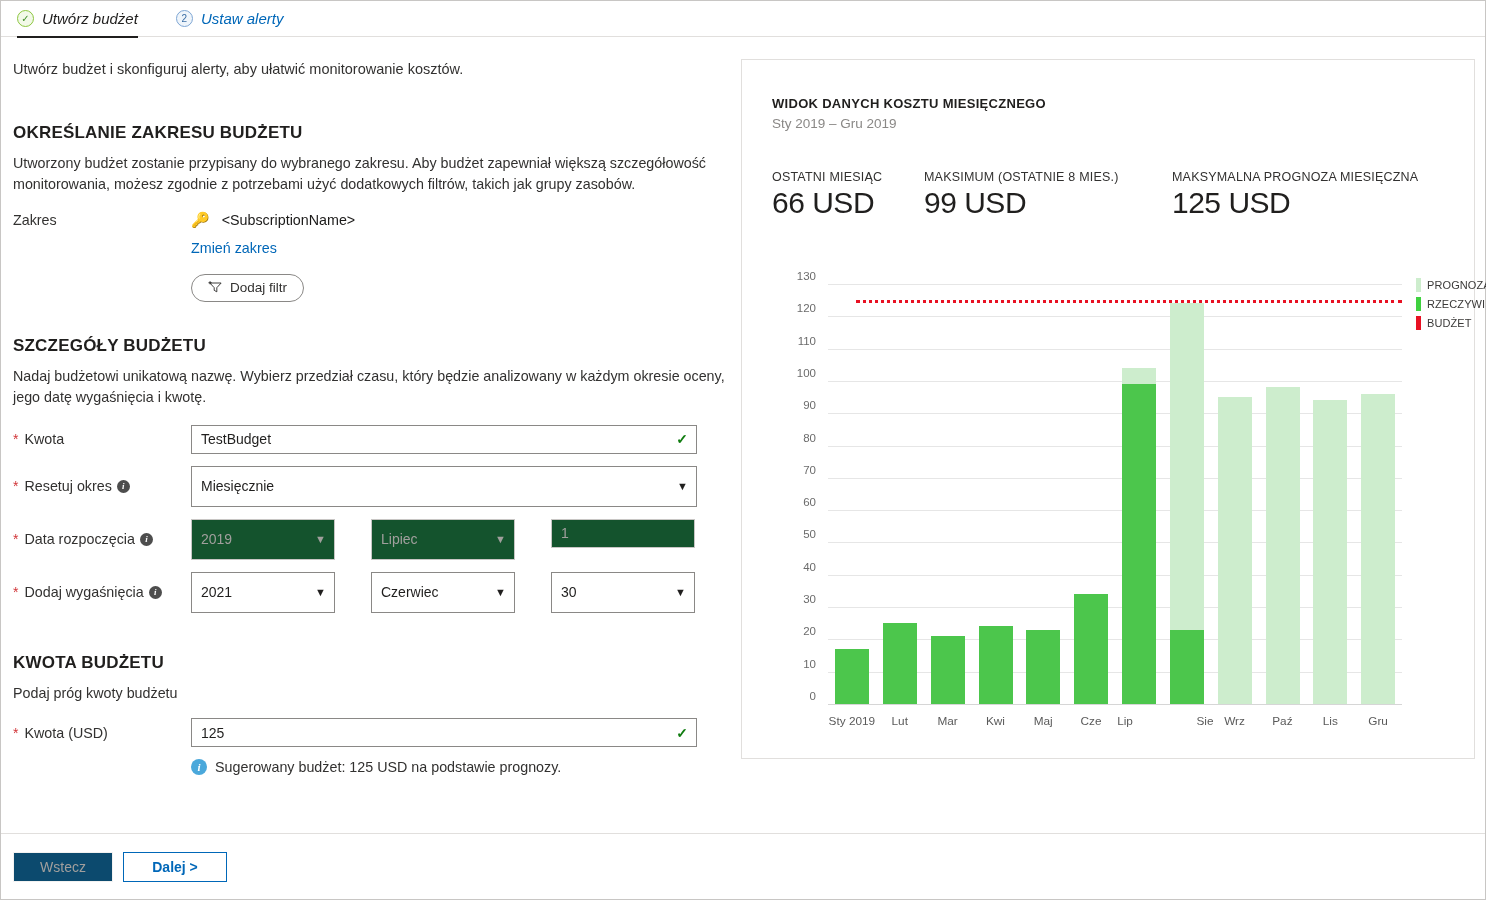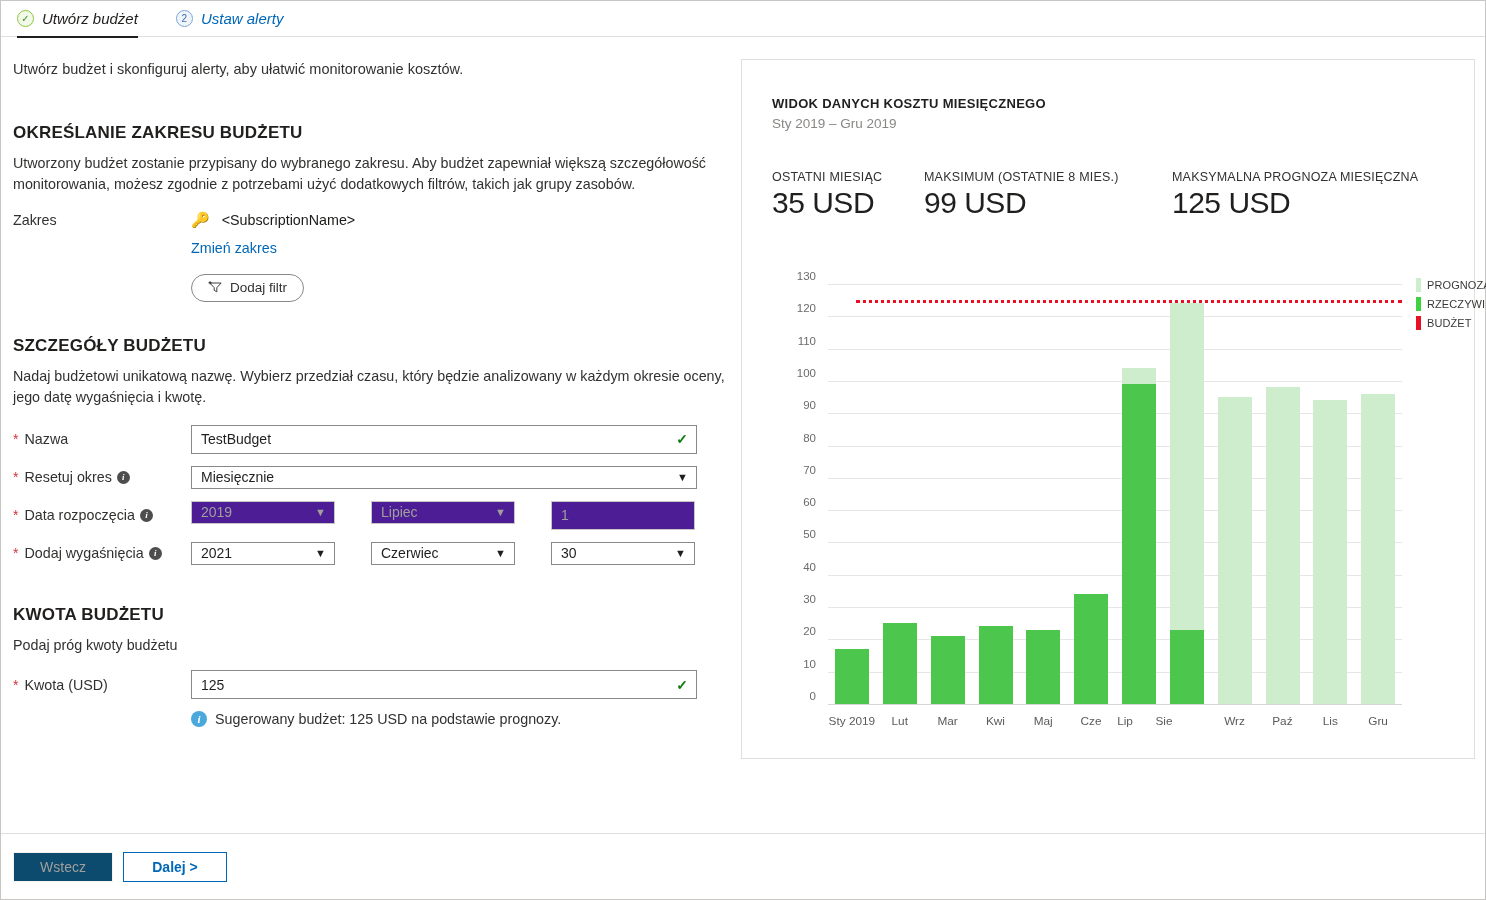--- a/index.html
+++ b/index.html
@@ -109,36 +109,36 @@
     display: flex; align-items: center;
     padding: 0 28px 0 9px;
     font-size: 14px; color: #201f1e;
   }
   .txt .ok {
     position: absolute; right: 8px; top: 50%;
     transform: translateY(-50%);
     color: #107c10; font-size: 14px; font-weight: bold;
   }
   .sel {
-    position: relative; height: 23px;
+    position: relative; height: 41px;
     border: 1px solid #8a8886; background: #fff;
     display: flex; align-items: center;
     padding: 0 26px 0 9px;
     font-size: 14px; color: #201f1e;
     cursor: pointer;
   }
   .sel.wide { width: 506px; }
   .sel.date { width: 144px; }
   .sel .chev {
     position: absolute; right: 8px; top: 50%;
     transform: translateY(-50%);
     font-size: 11px; color: #201f1e;
   }
   .sel.disabled, .txt.disabled {
-    background: #4c1d95; border-color: #c8c6c4; color: #a19f9d; cursor: default;
+    background: #14532d; border-color: #c8c6c4; color: #a19f9d; cursor: default;
   }
   .sel.disabled .chev { color: #a19f9d; }
   .dates { display: flex; gap: 36px; }
   .date-cell { width: 144px; }
   .date-cell .txt { width: 144px; padding-right: 9px; }
 
   
   .hint {
     display: flex; align-items: center; gap: 8px;
     margin-left: 178px; margin-top: 12px;
@@ -301,21 +301,21 @@
         <span>Dodaj filtr</span>
       </button>
     </div>
 
     <div class="section-title">SZCZEGÓŁY BUDŻETU</div>
     <p class="section-desc">Nadaj budżetowi unikatową nazwę. Wybierz przedział czasu, który będzie analizowany w każdym okresie oceny, jego datę wygaśnięcia i kwotę.</p>
 
     <div class="row">
       <div class="row-label">
         <span class="req">*</span>
-        <span>Nazwa</span>
+        <span>Kwota</span>
       </div>
       <div class="txt">
         <span>TestBudget</span>
         <span class="ok">✓</span>
       </div>
     </div>
 
     <div class="row">
       <div class="row-label">
         <span class="req">*</span>
@@ -412,21 +412,21 @@
     </button>
   </div>
 
   <div class="panel">
     <div class="panel-title">WIDOK DANYCH KOSZTU MIESIĘCZNEGO</div>
     <div class="panel-sub">Sty 2019 – Gru 2019</div>
 
     <div class="kpis" id="kpi-group">
         <div style="position: absolute; left: 0px;">
           <div class="kpi-label">OSTATNI MIESIĄC</div>
-          <div class="kpi-value">35 USD</div>
+          <div class="kpi-value">66 USD</div>
         </div>
         <div style="position: absolute; left: 152px;">
           <div class="kpi-label">MAKSIMUM (OSTATNIE 8 MIES.)</div>
           <div class="kpi-value">99 USD</div>
         </div>
         <div style="position: absolute; left: 400px;">
           <div class="kpi-label">MAKSYMALNA PROGNOZA MIESIĘCZNA</div>
           <div class="kpi-value">125 USD</div>
         </div>
       </div>
@@ -516,21 +516,21 @@
             <span class="legend-text">BUDŻET</span>
           </div>
         </div>
     <div class="xlabel" style="left: 51.9167px;">Sty 2019</div>
         <div class="xlabel" style="left: 99.75px;">Lut</div>
         <div class="xlabel" style="left: 147.583px;">Mar</div>
         <div class="xlabel" style="left: 195.417px;">Kwi</div>
         <div class="xlabel" style="left: 243.25px;">Maj</div>
         <div class="xlabel" style="left: 291.083px;">Cze</div>
         <div class="xlabel" style="left: 325px;">Lip</div>
-        <div class="xlabel" style="left: 364px;">Sie</div>
+        <div class="xlabel" style="left: 405px;">Sie</div>
         <div class="xlabel" style="left: 434.583px;">Wrz</div>
         <div class="xlabel" style="left: 482.417px;">Paź</div>
         <div class="xlabel" style="left: 530.25px;">Lis</div>
         <div class="xlabel" style="left: 578.083px;">Gru</div>
       </div>
   </div>
 
 </div>
 
 </body></html>

